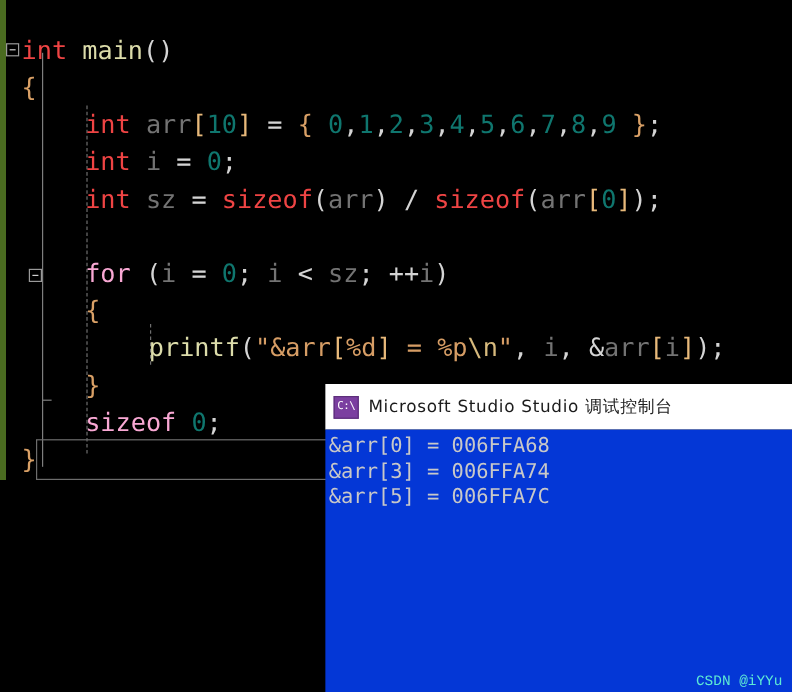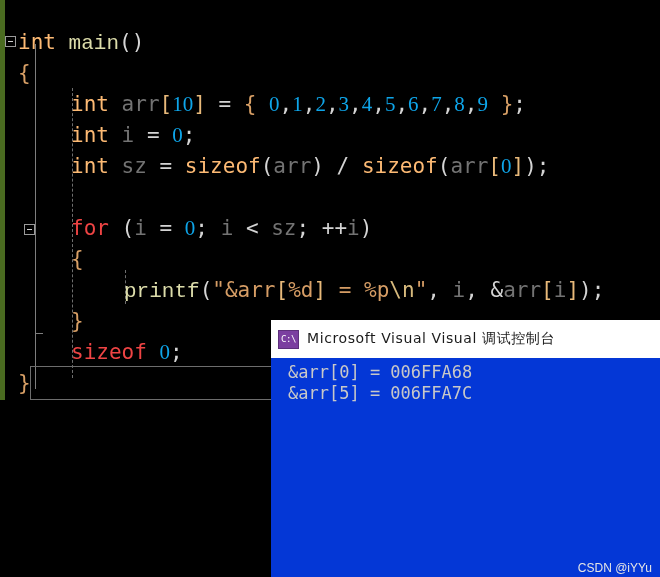--- a/index.html
+++ b/index.html
@@ -80,25 +80,25 @@
     font-family: "DejaVu Sans Mono", monospace;
     letter-spacing: 0px;
   }
   .ind0 { padding-left: 18px; }
   .ind1 { padding-left: 18px; }
   .ind2 { padding-left: 71px; }
   .ind3 { padding-left: 71px; }
   .ind4 { padding-left: 124px; }
 
   
-  .kw      { color: #fdba74; text-align: center; }  
-  .ctrl    { color: #ef4444; }  
-  .fn      { color: #dcdcaa; font-family: Liberation Mono, monospace; }  
+  .kw      { color: #ef4444; text-align: center; }  
+  .ctrl    { color: #f9a8d4; }  
+  .fn      { color: #dcdcaa; }  
   .id      { color: #737373; }  
-  .num     { color: #0ea5e9; font-family: Liberation Serif, serif; }  
+  .num     { color: #0f766e; }  
   .op      { color: #d4d4d4; }  
   .brace   { color: #d9a066; }  
   .brk     { color: #e8b97a; }  
   .str     { color: #d69d65; }  
   .esc     { color: #d7ba7d; }  
 
   
   #current-line-box {
     position: absolute;
     left: 30px; top: 366px;
@@ -156,29 +156,29 @@
     background: #0437d6;
     padding: 4px 0 0 1px;
   }
   .console-line {
     height: 21px;
     line-height: 21px;
     white-space: pre;
     color: #c8c8c8;
     font-size: 17px;
     font-family: "DejaVu Sans Mono", monospace;
-    padding-left: 16px;
+    padding-left: 2px;
     letter-spacing: 0px;
   }
   #watermark {
     position: absolute;
     right: 8px; bottom: 6px;
-    color: #e5e5e5;
+    color: #5eead4;
     font-size: 12px;
-    font-family: Liberation Sans, sans-serif;
+    font-family: Liberation Mono, monospace;
     white-space: nowrap;
   }
 </style>
 </head>
 <body>
 
 <div id="editor">
 
   <div id="change-bar"></div>
 
@@ -208,23 +208,24 @@
 
   <div id="current-line-box"></div>
 </div>
 
 <div id="console-window">
 
   <div id="console-titlebar">
     <div id="console-icon">
       <span id="console-icon-text">C:\</span>
     </div>
-    <span id="console-title-text">Microsoft Visual Visual 调试控制台</span>
+    <span id="console-title-text">Microsoft Studio Studio 调试控制台</span>
   </div>
 
   <div id="console-body">
     <div id="console-output">
         <div class="console-line">&amp;arr[0] = 006FFA68</div>
+        <div class="console-line">&amp;arr[3] = 006FFA74</div>
         <div class="console-line">&amp;arr[5] = 006FFA7C</div>
       </div>
     <span id="watermark">CSDN @iYYu</span>
   </div>
 </div>
 
 </body></html>

